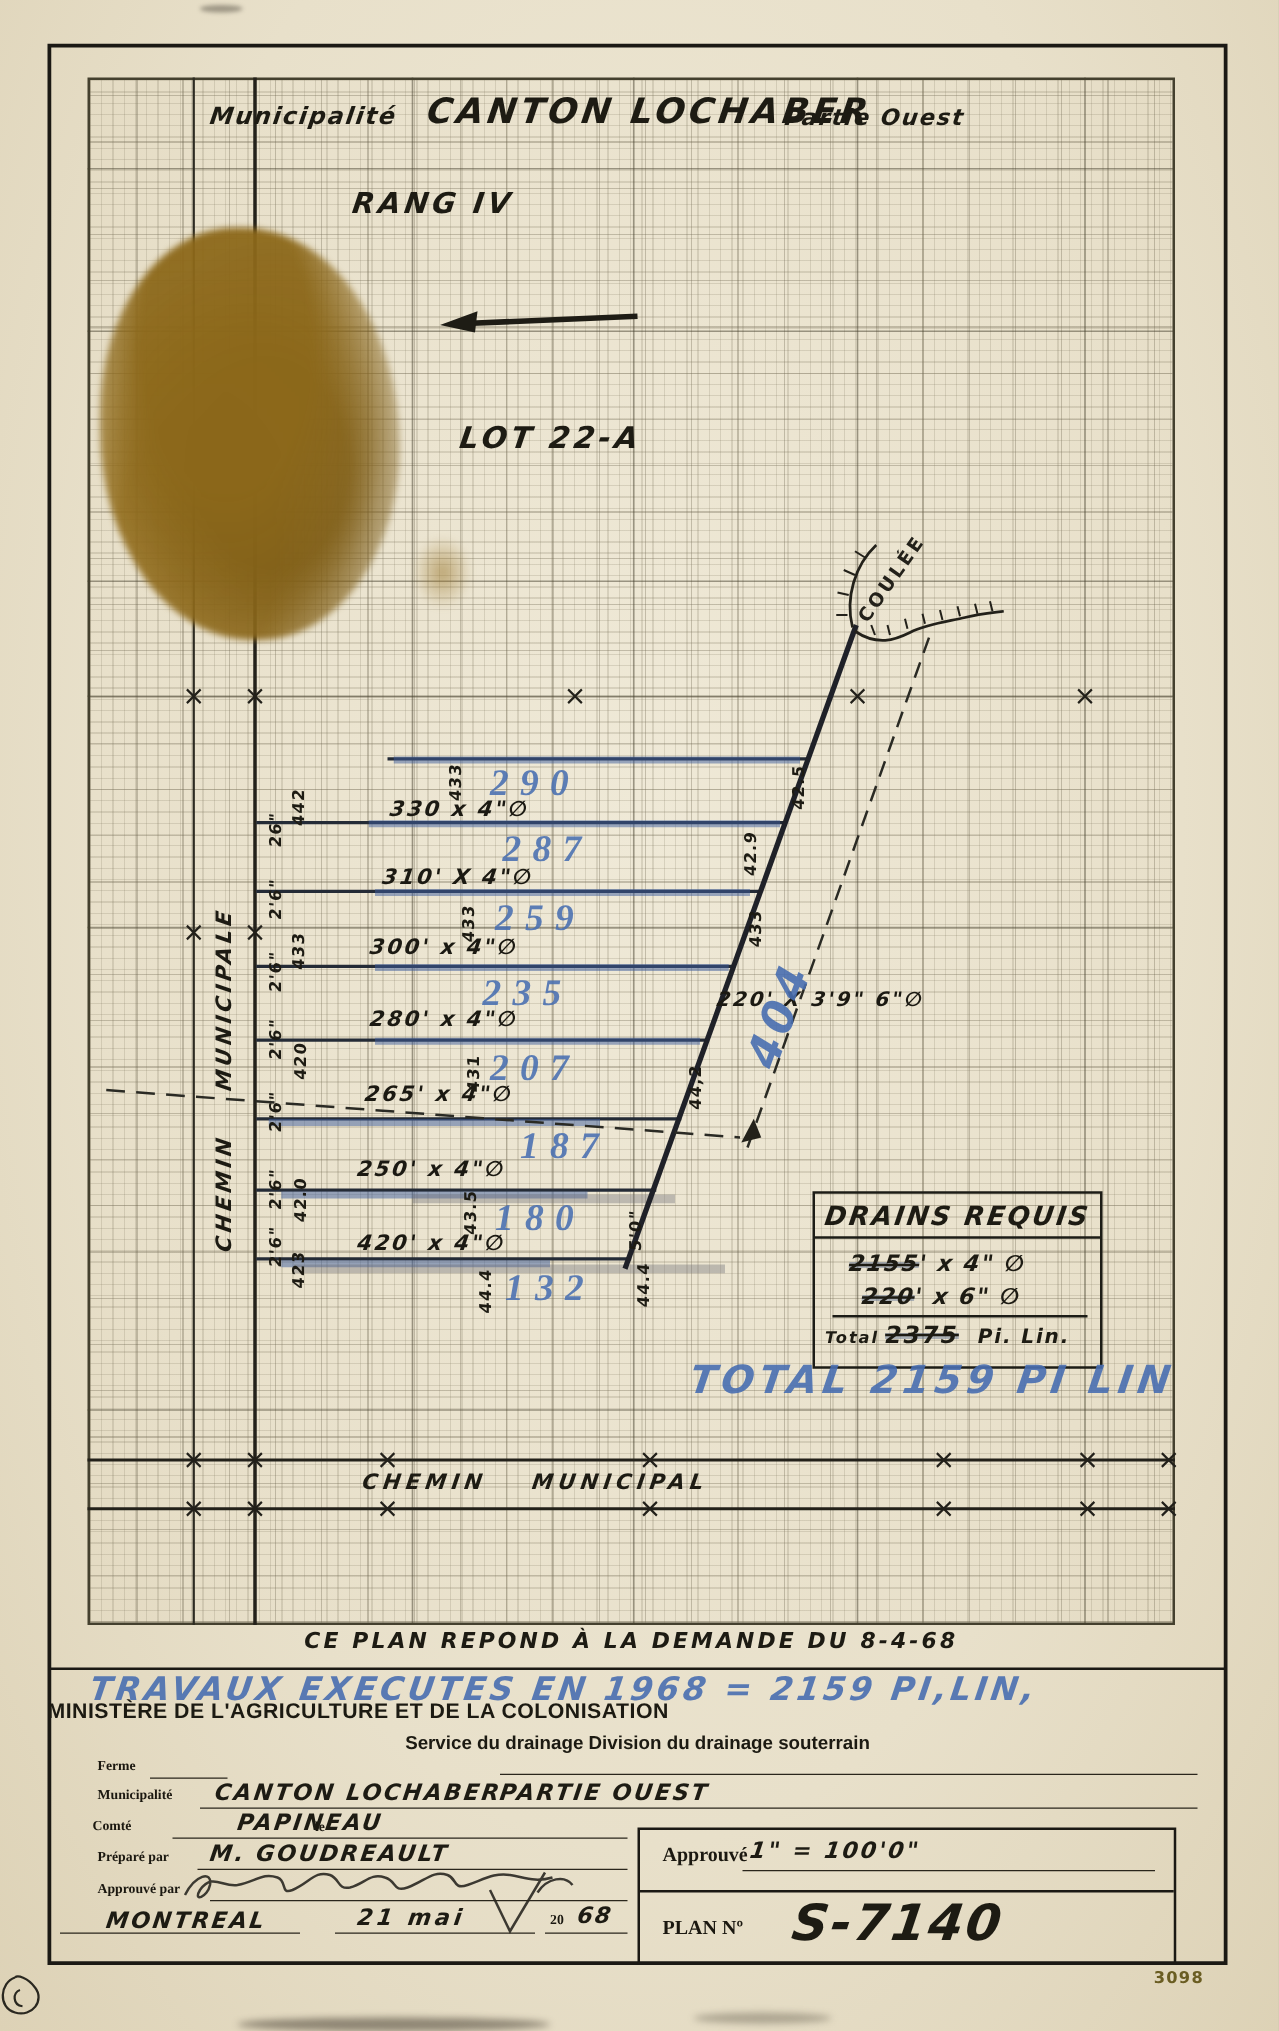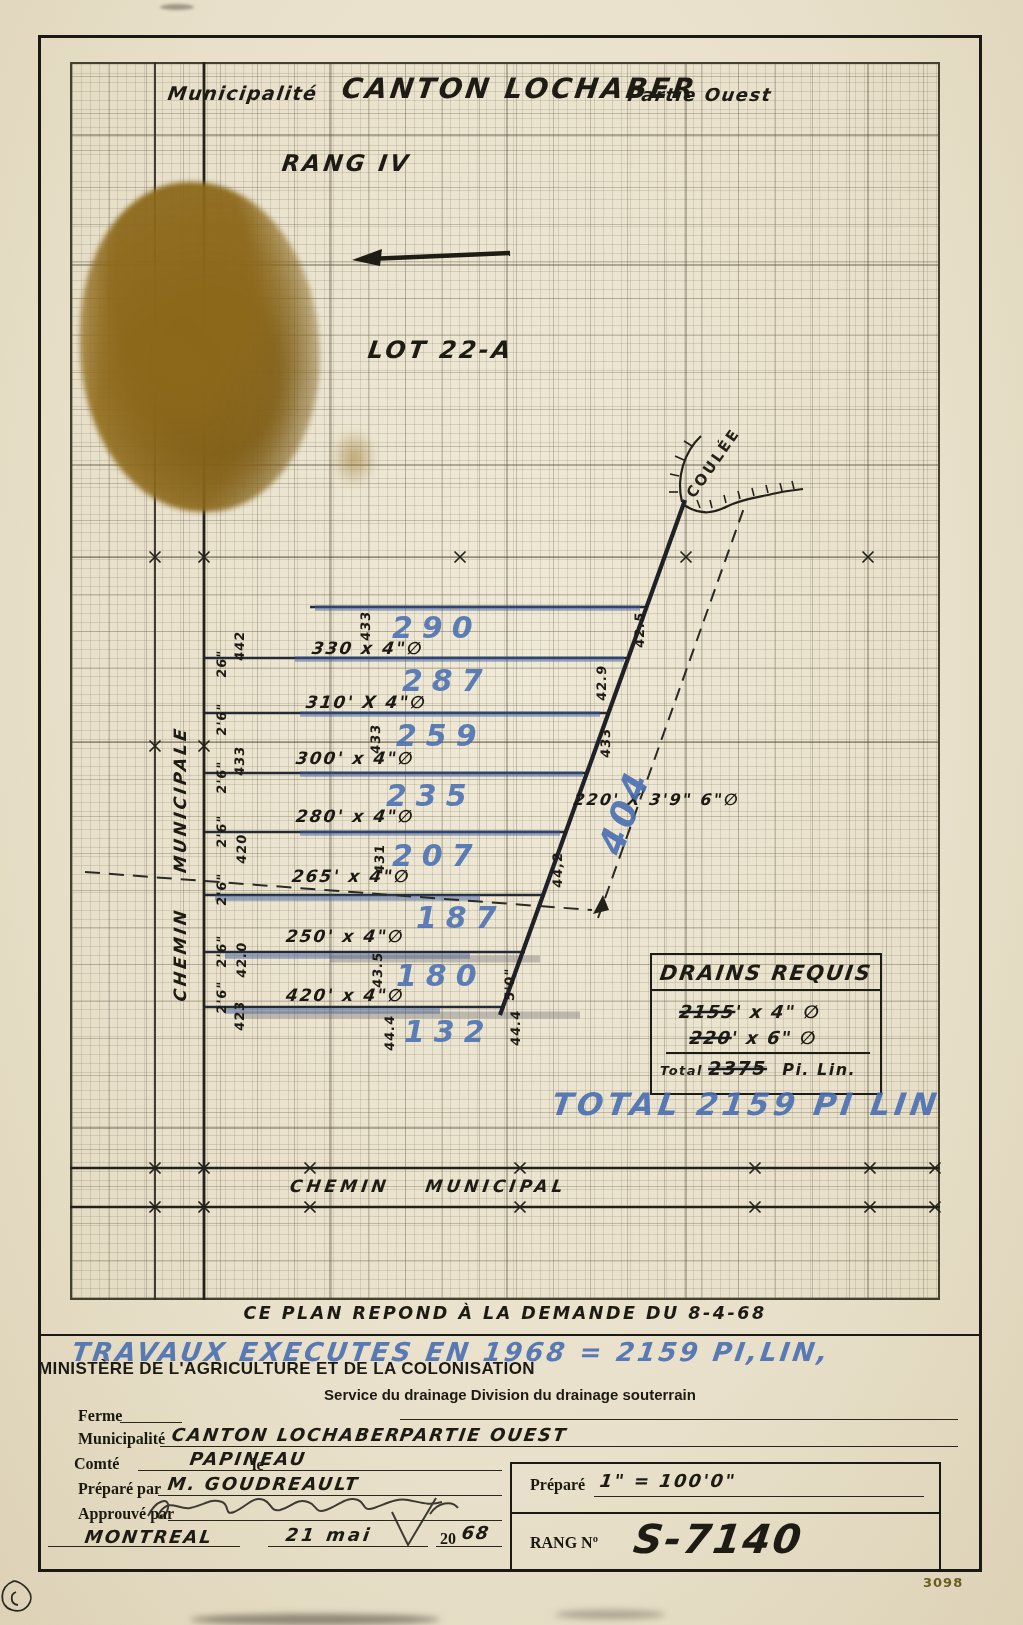--- a/index.html
+++ b/index.html
@@ -14,26 +14,26 @@
       repeating-linear-gradient(90deg, rgba(120,112,88,.20) 0 1px, transparent 1px 9px),
       repeating-linear-gradient(0deg, rgba(100,92,70,.32) 0 1px, transparent 1px 37px),
       repeating-linear-gradient(90deg, rgba(100,92,70,.32) 0 1px, transparent 1px 37px);
     z-index:1;}
   svg.overlay{position:absolute;left:0;top:0;z-index:2;}
   .stain{position:absolute;z-index:3;pointer-events:none;}
   .txt{z-index:5;}
   .hand{font-style:italic;transform:skewX(-8deg);letter-spacing:1.5px;font-weight:bold;color:#1d1b13;}
   .rot{transform:rotate(-90deg);transform-origin:0 0;}
   .rot70{transform:rotate(-70deg);transform-origin:0 0;}
-  .flow{font-size:30px;font-weight:bold;letter-spacing:9px;color:rgba(72,110,176,.88);font-style:italic;}
+  .flow{font-size:30px;font-weight:bold;letter-spacing:9px;color:rgba(72,110,176,.88);font-style:italic;font-family:Liberation Serif, serif;}
   .spec{font-size:17px;font-weight:bold;font-style:italic;letter-spacing:2px;transform:skewX(-8deg);color:#1b1912;}
   .elev{font-size:13px;font-weight:bold;color:#1d1b13;letter-spacing:1px;}
   .elev.rot{transform:rotate(-90deg) skewX(-6deg);transform-origin:0 0;}
   .blue{color:rgba(72,110,176,.9);}
-  .serifb{font-family:"Liberation Serif",serif;font-weight:bold;font-size:16px;color:#1b1810;}
+  .serifb{font-family:"Liberation Serif",serif;font-weight:bold;font-size:11px;color:#1b1810;}
   .uline{position:absolute;border-top:1.6px solid #2a261c;height:0;z-index:4;}
   .struck{text-decoration:line-through;text-decoration-thickness:2.2px;
     background:linear-gradient(to bottom, transparent 42%, rgba(95,115,150,.45) 42%, rgba(95,115,150,.45) 64%, transparent 64%);}
   .box-dr{position:absolute;left:650px;top:953px;width:232px;height:142px;border:2.5px solid #1c1c16;box-sizing:border-box;z-index:5;}
   .scalebox{position:absolute;left:510px;top:1462px;width:431px;height:110px;border:2.5px solid #1b1914;box-sizing:border-box;z-index:5;}
   .smudge{position:absolute;z-index:6;pointer-events:none;}
 </style>
 </head>
 <body>
 
@@ -289,25 +289,25 @@
   <div class="abs txt hand" style="left:85px;top:1526px;font-size:18px;letter-spacing:2px;">MONTREAL</div>
   <div class="uline" style="left:48px;top:1546px;width:192px;"></div>
   <div class="abs txt serifb" style="left:252px;top:1456px;">le</div>
   <div class="abs txt hand" style="left:286px;top:1524px;font-size:18px;letter-spacing:3px;">21 mai</div>
   <div class="uline" style="left:268px;top:1546px;width:160px;"></div>
   <div class="abs txt serifb" style="left:440px;top:1530px;">20</div>
   <div class="abs txt hand" style="left:462px;top:1522px;font-size:18px;">68</div>
   <div class="uline" style="left:436px;top:1546px;width:66px;"></div>
 
   <div class="scalebox">
-    <div class="abs serifb" style="left:18px;top:12px;font-size:16px;">Préparé</div>
+    <div class="abs serifb" style="left:18px;top:12px;font-size:16px;">Approuvé</div>
     <div class="abs hand" style="left:88px;top:6px;font-size:18px;letter-spacing:2px;">1" = 100'0"</div>
     <div class="uline" style="left:82px;top:32px;width:330px;"></div>
     <div class="abs" style="left:0;top:48px;width:100%;border-top:2.5px solid #1b1914;"></div>
-    <div class="abs serifb" style="left:18px;top:70px;font-size:16px;">RANG Nº</div>
+    <div class="abs serifb" style="left:18px;top:70px;font-size:16px;">PLAN Nº</div>
     <div class="abs hand" style="left:122px;top:52px;font-size:40px;letter-spacing:2px;">S-7140</div>
   </div>
 
   <div class="abs txt" style="left:923px;top:1575px;font-size:13px;font-weight:bold;color:#6a5d22;letter-spacing:1px;">3098</div>
 
   <div class="smudge" style="left:190px;top:1614px;width:250px;height:11px;background:rgba(58,50,38,.5);border-radius:50%;filter:blur(3px);"></div>
   <div class="smudge" style="left:555px;top:1610px;width:110px;height:9px;background:rgba(70,62,48,.35);border-radius:50%;filter:blur(3px);"></div>
   <div class="smudge" style="left:160px;top:4px;width:34px;height:6px;background:rgba(50,44,34,.4);border-radius:50%;filter:blur(1.5px);"></div>
 
 </div>

